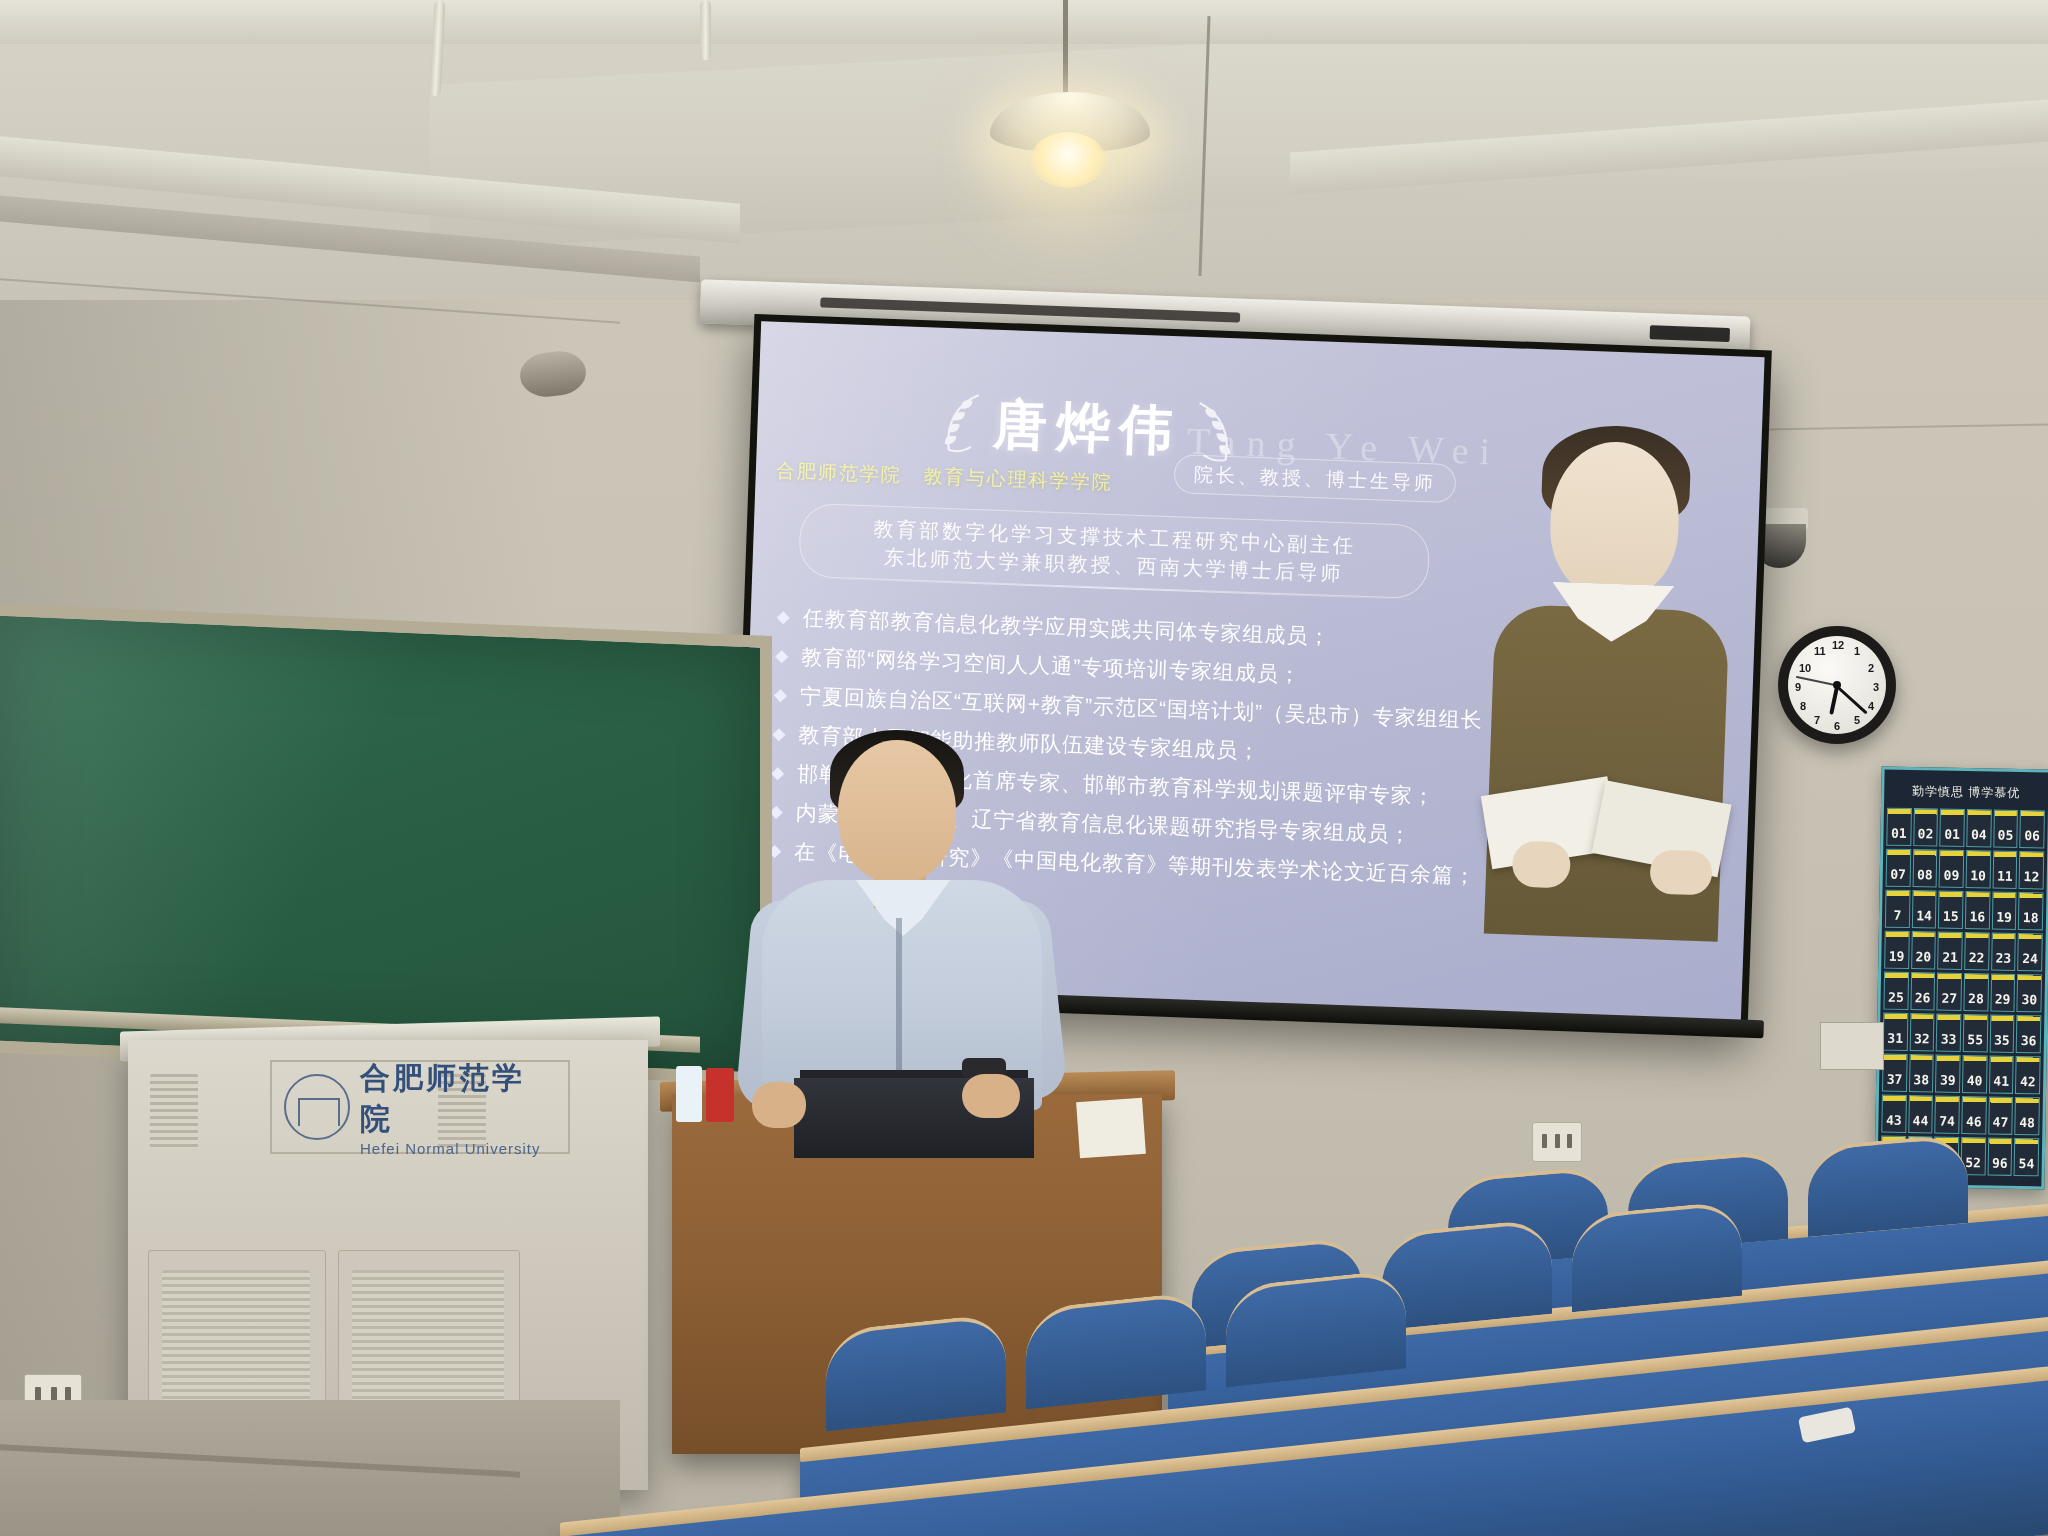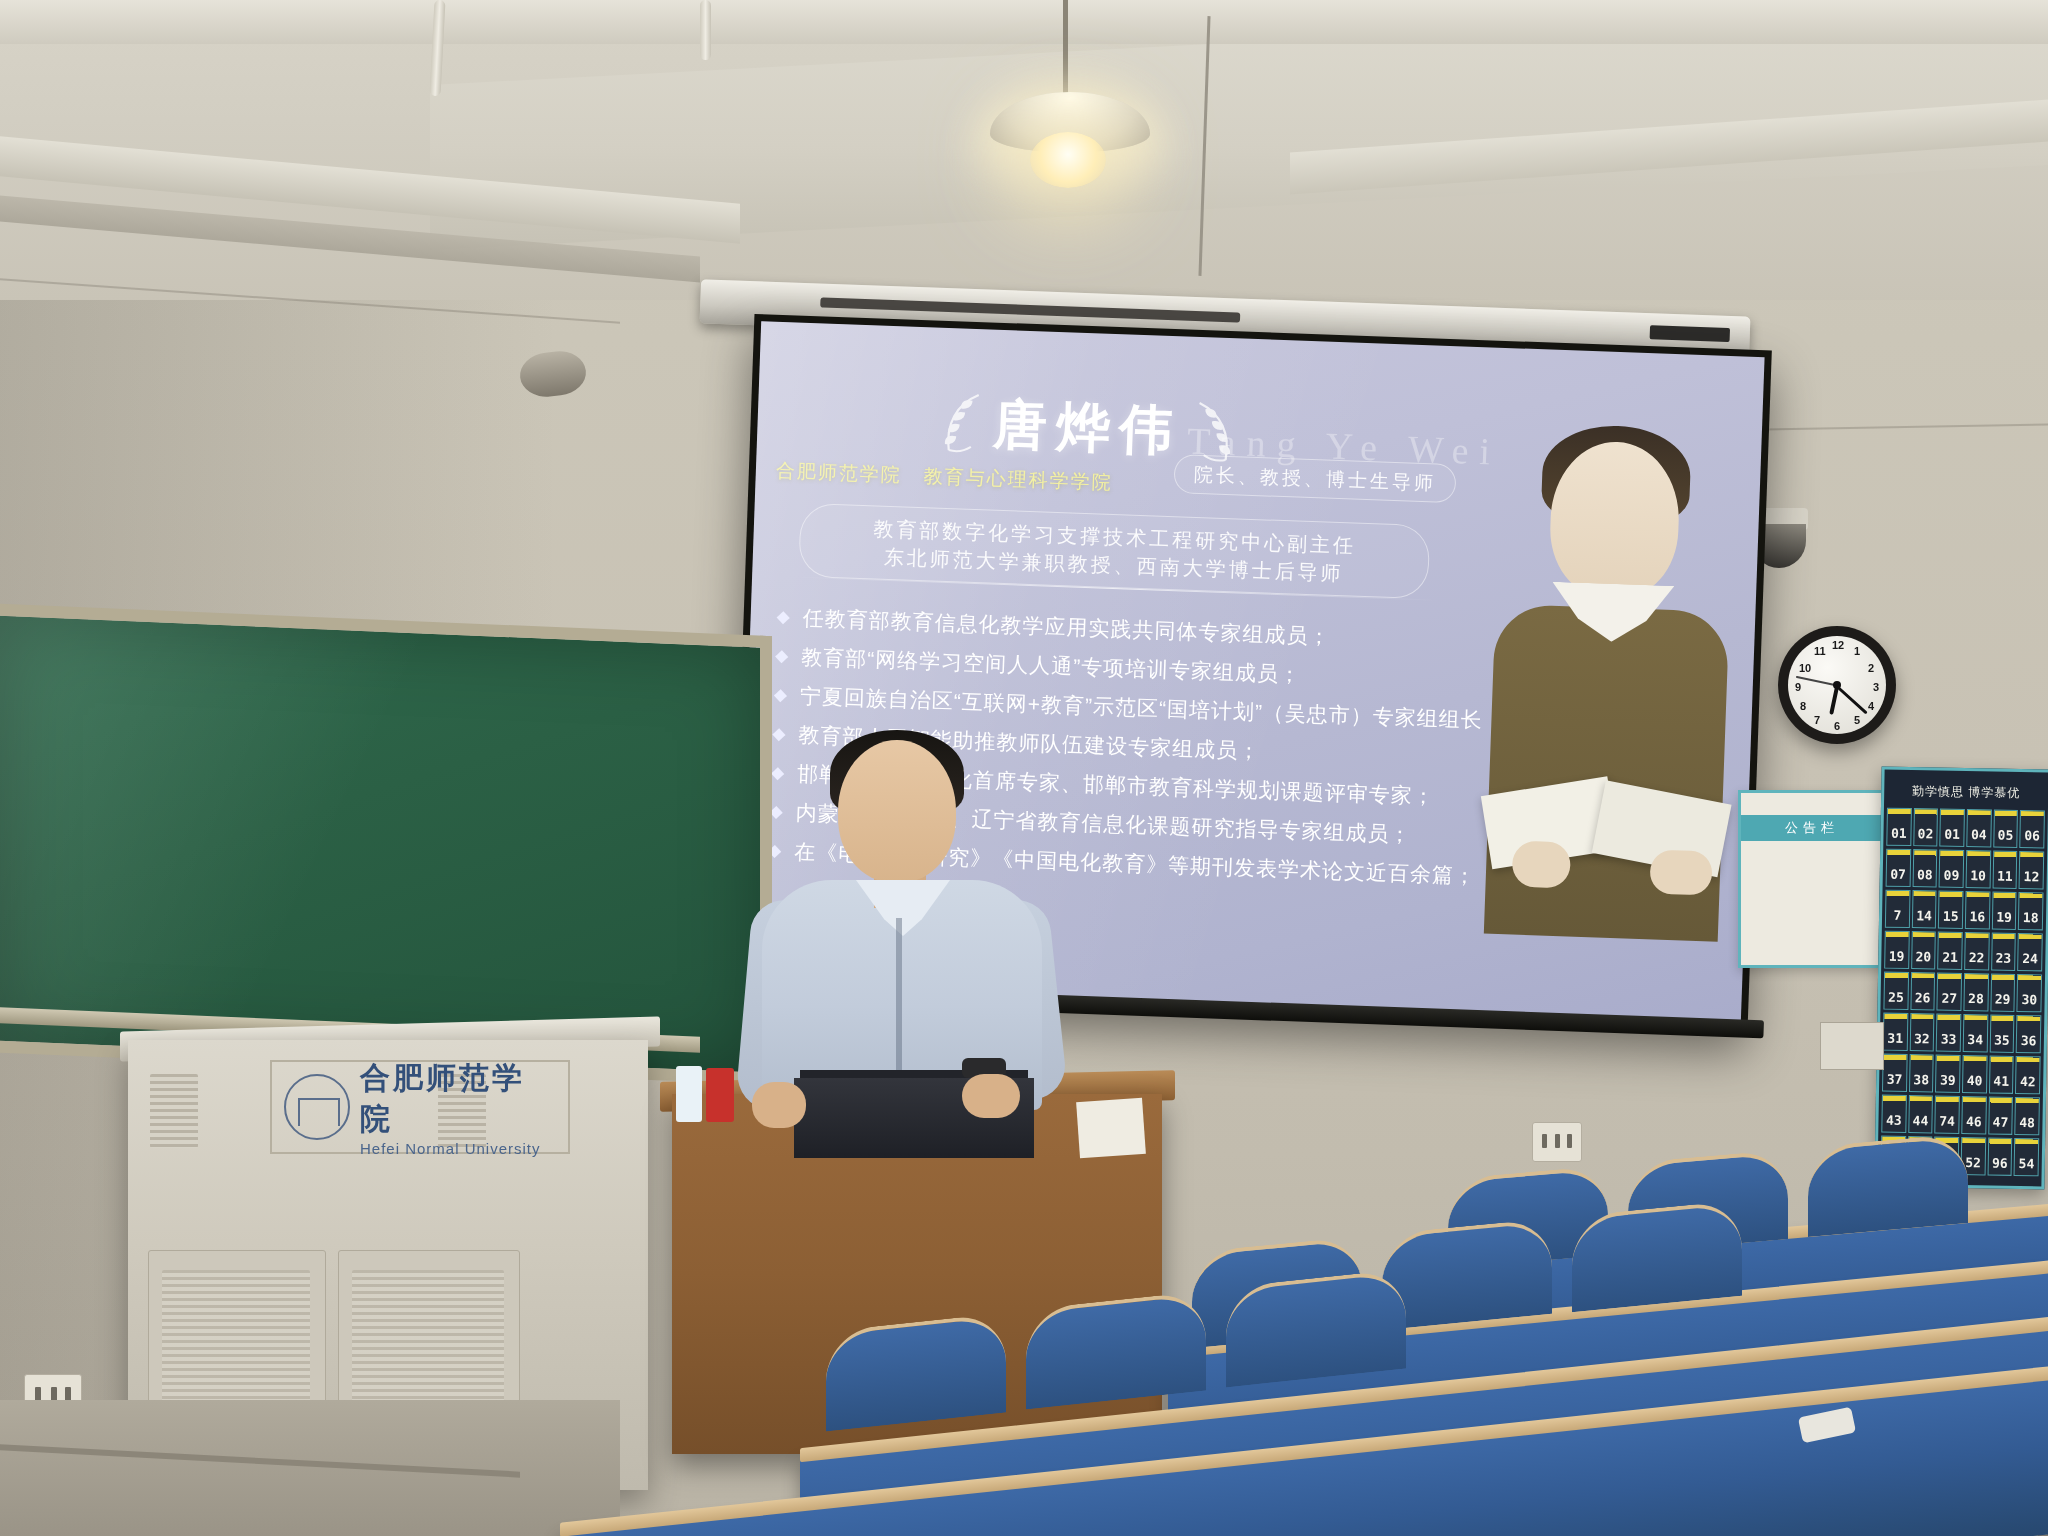--- a/index.html
+++ b/index.html
@@ -389,23 +389,20 @@
       <span class="clock-num" style="left:7px;top:45px;">9</span>
       <span class="clock-num" style="left:11px;top:26px;">10</span>
       <span class="clock-num" style="left:26px;top:9px;">11</span>
       <div class="hand hand-h"></div>
       <div class="hand hand-m"></div>
       <div class="hand hand-s"></div>
       <div class="clock-pin"></div>
     </div>
   </div>
 
-  <div class="notice">
-    <div class="notice-hd">公告栏</div>
-  </div>
 
   <div class="pockets">
     <div class="pockets-hd">勤学慎思 博学慕优</div>
     <div class="pk-row">
       <div class="pk">01</div>
       <div class="pk">02</div>
       <div class="pk">01</div>
       <div class="pk">04</div>
       <div class="pk">05</div>
       <div class="pk">06</div>
@@ -439,21 +436,21 @@
       <div class="pk">26</div>
       <div class="pk">27</div>
       <div class="pk">28</div>
       <div class="pk">29</div>
       <div class="pk">30</div>
     </div>
     <div class="pk-row">
       <div class="pk">31</div>
       <div class="pk">32</div>
       <div class="pk">33</div>
-      <div class="pk">34</div>
+      <div class="pk">55</div>
       <div class="pk">35</div>
       <div class="pk">36</div>
     </div>
     <div class="pk-row">
       <div class="pk">37</div>
       <div class="pk">38</div>
       <div class="pk">39</div>
       <div class="pk">40</div>
       <div class="pk">41</div>
       <div class="pk">42</div>

